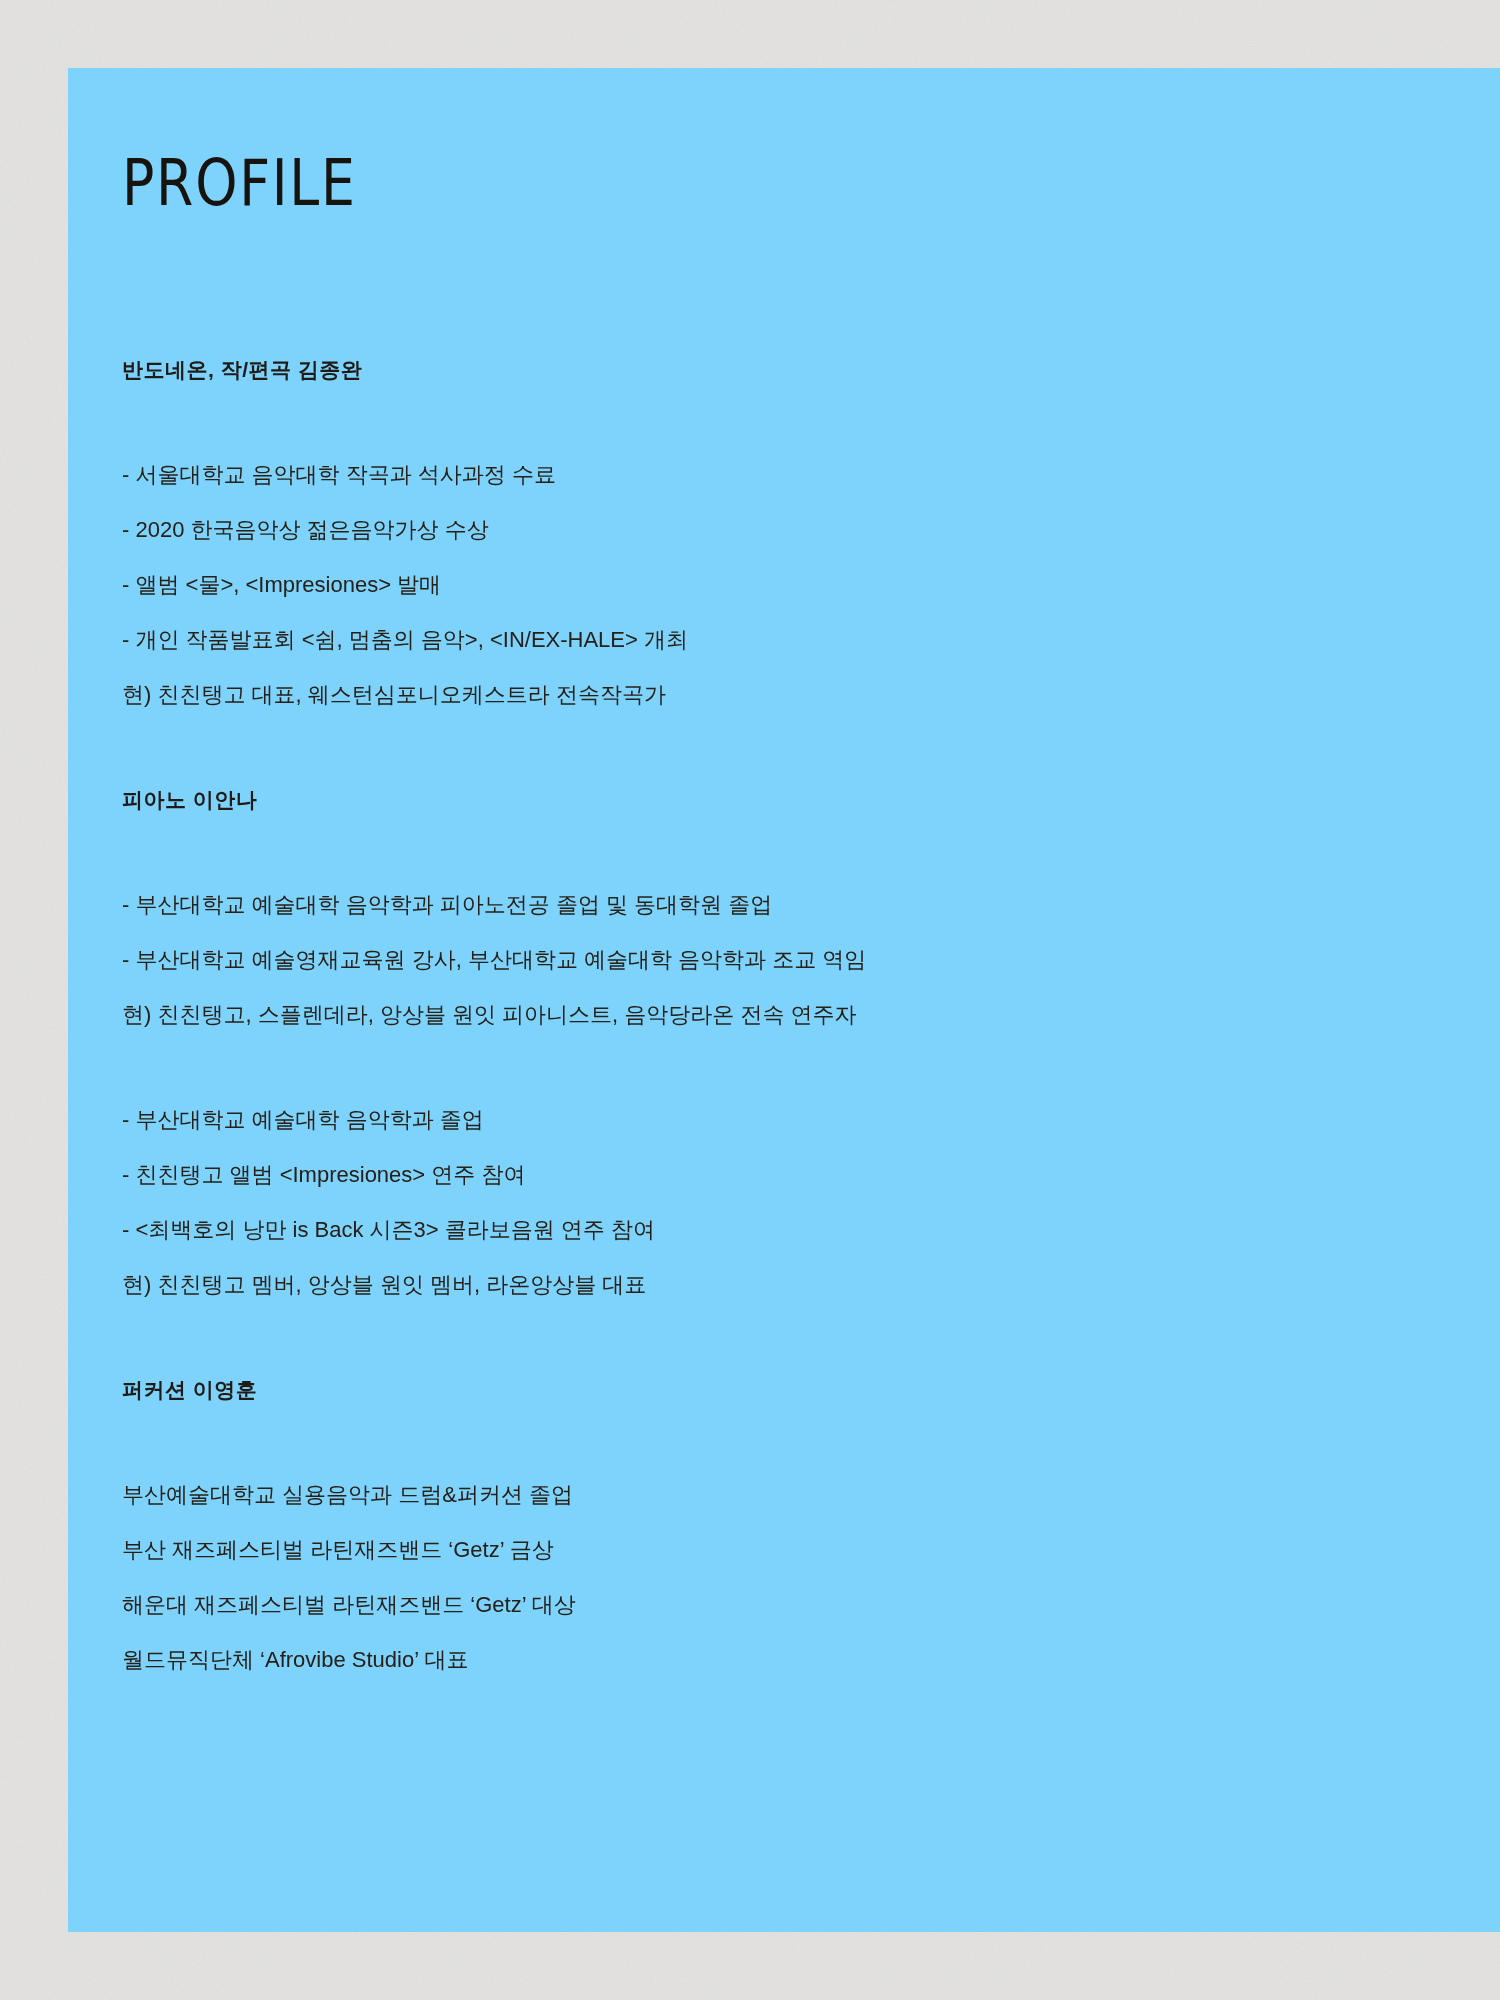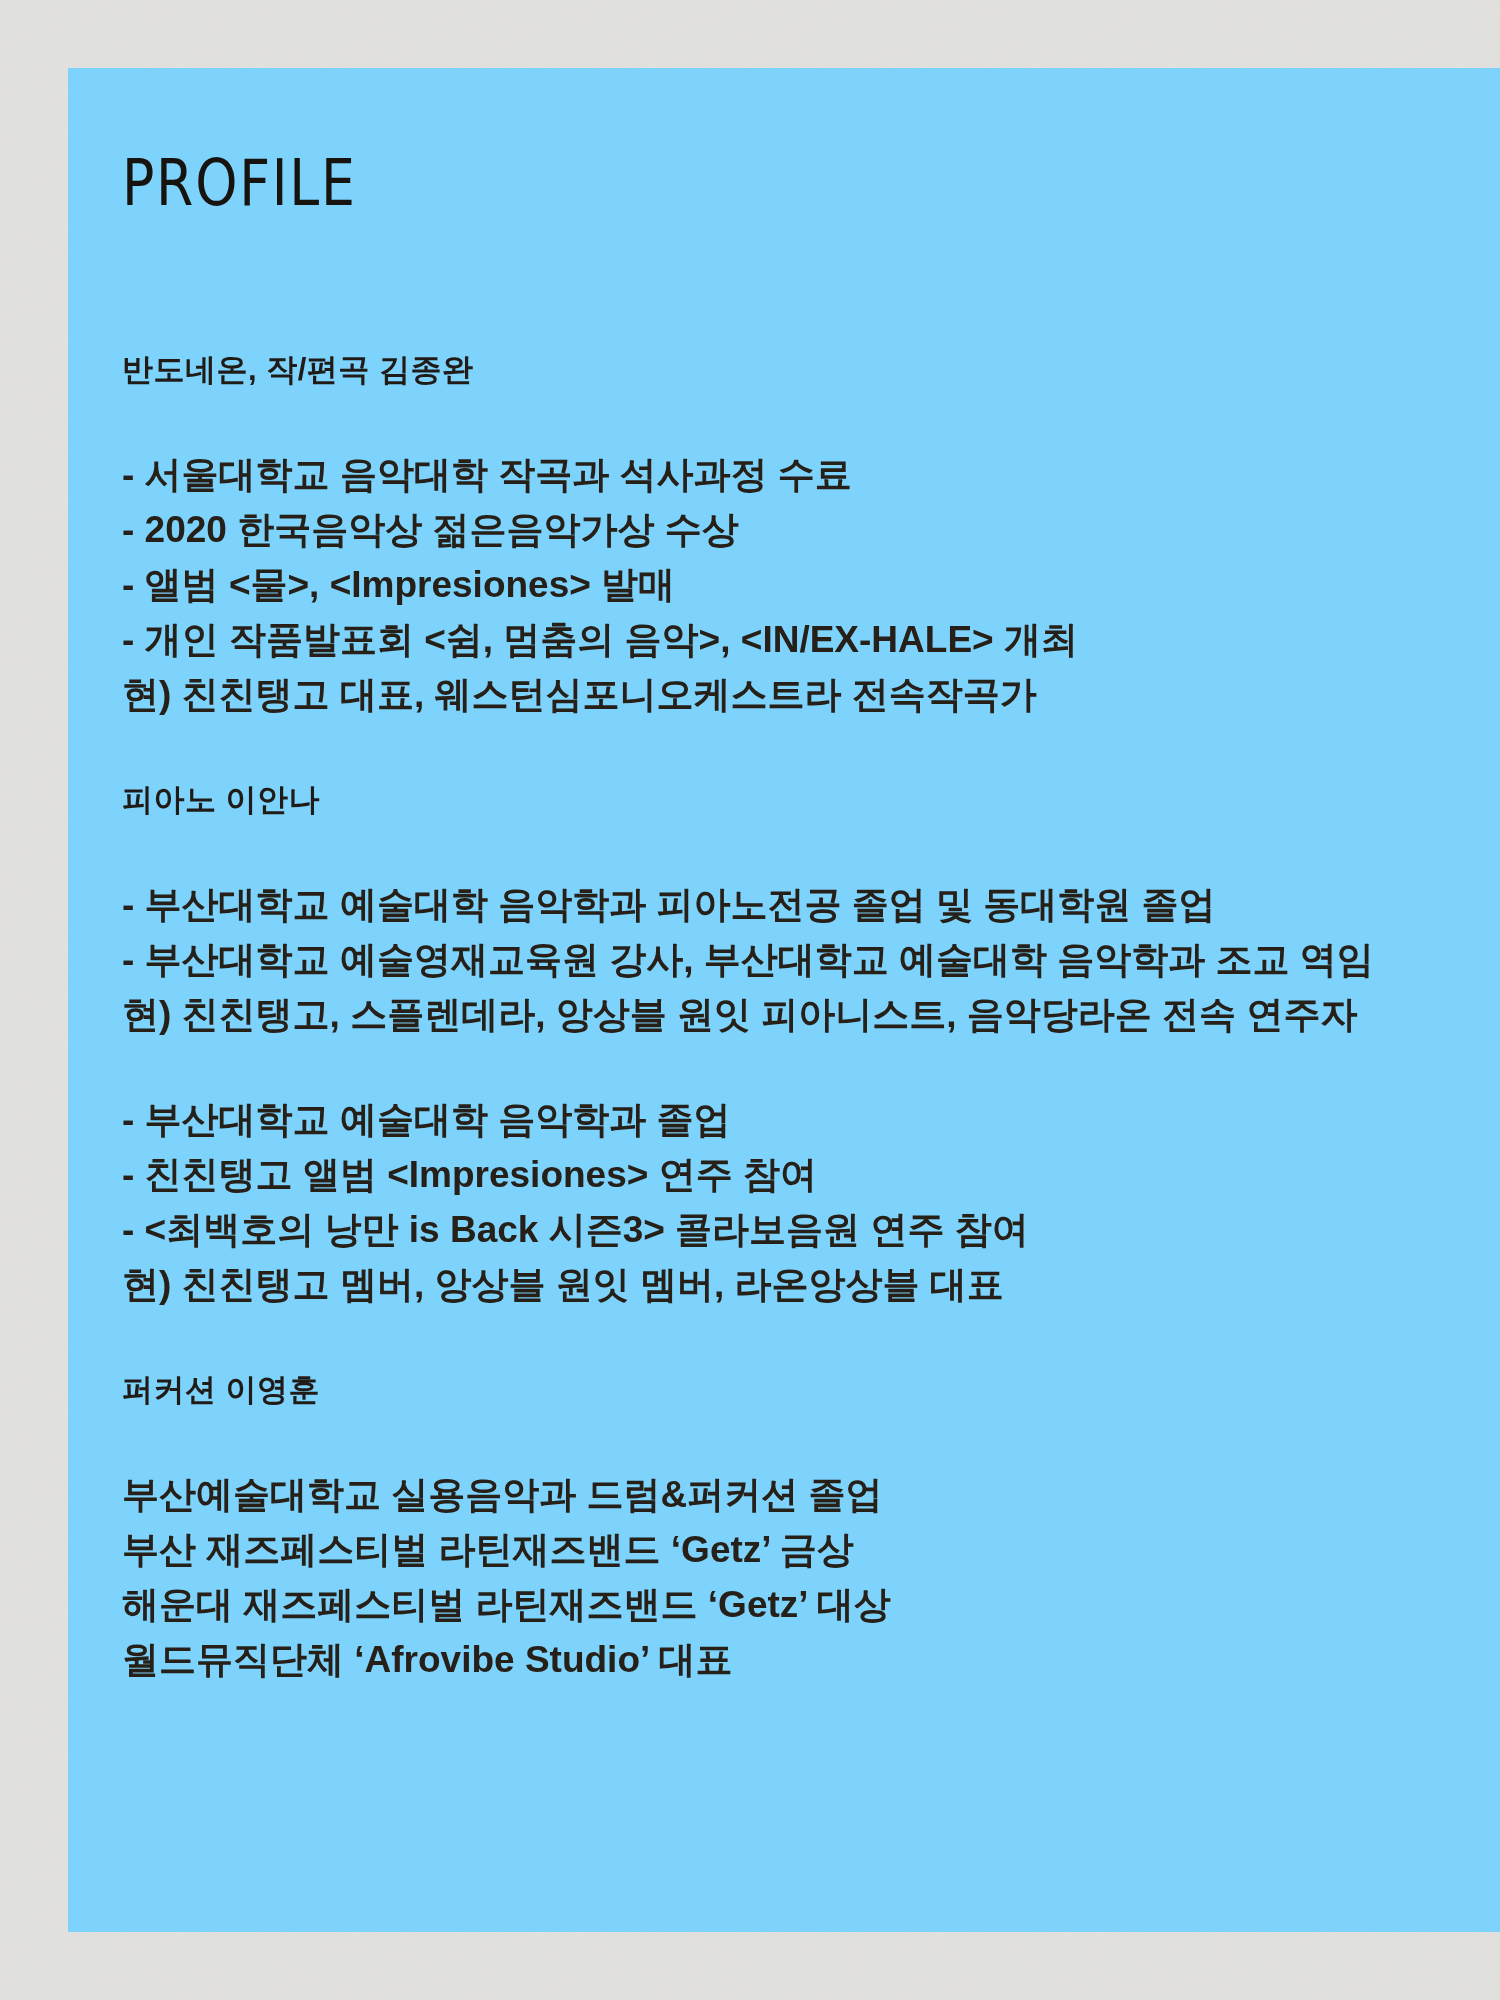--- a/index.html
+++ b/index.html
@@ -45,30 +45,30 @@
     color: #17130f;
   }
   .section {
     margin-top: 50px;
   }
   .section:first-of-type {
     margin-top: 0;
   }
   .section-heading {
     margin: 0 0 50px 0;
-    font-size: 31px;
+    font-size: 21px;
     font-weight: bold;
     line-height: 55px;
     letter-spacing: 0.5px;
     color: #201b17;
     white-space: nowrap;
   }
   .line {
-    font-size: 37px;
-    font-weight: 700;
+    font-size: 22px;
+    font-weight: 400;
     line-height: 55px;
     letter-spacing: 0px;
     color: #262019;
     white-space: nowrap;
   }
 </style>
 </head>
 <body>
 
 <svg class="paper-texture" xmlns="http://www.w3.org/2000/svg" width="1500" height="2000">

